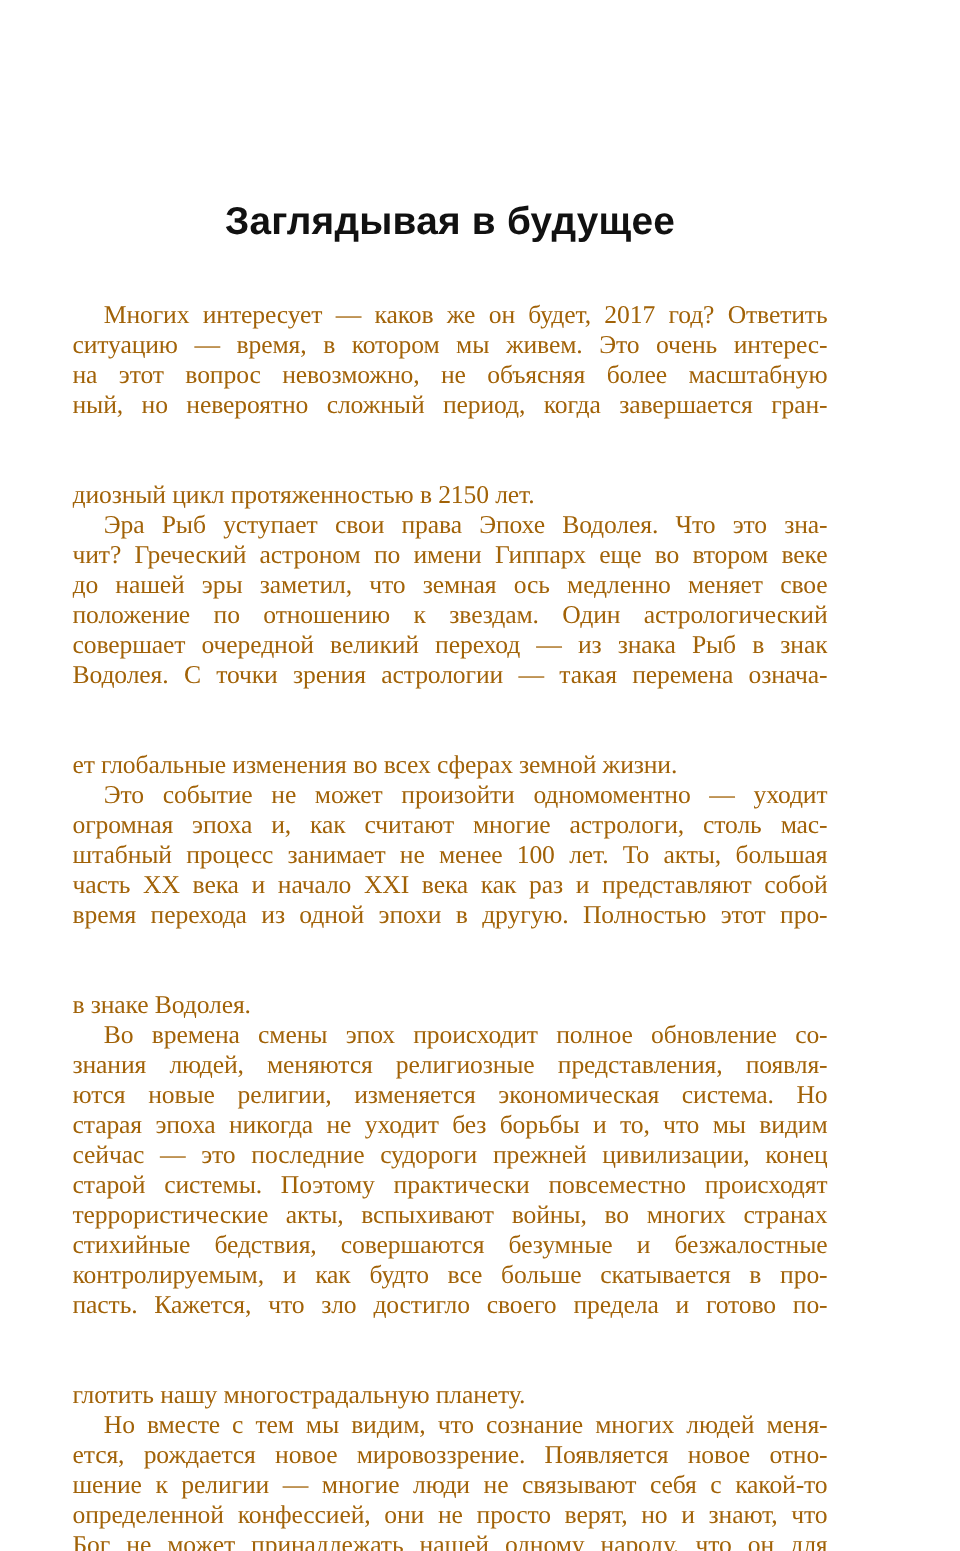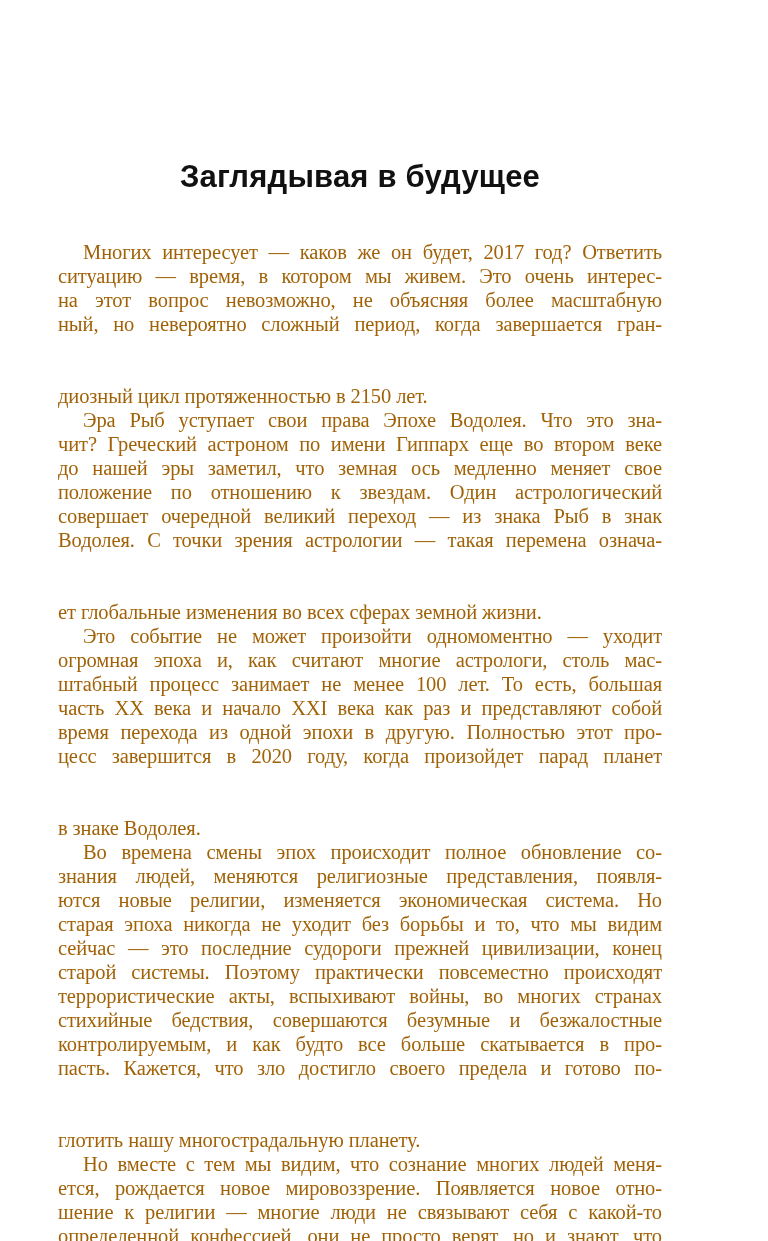--- a/index.html
+++ b/index.html
@@ -76,24 +76,23 @@
         <div class="line">чит? Греческий астроном по имени Гиппарх еще во втором веке</div>
         <div class="line">до нашей эры заметил, что земная ось медленно меняет свое</div>
         <div class="line">положение по отношению к звездам. Один астрологический</div>
         <div class="line">совершает очередной великий переход — из знака Рыб в знак</div>
         <div class="line">Водолея. С точки зрения астрологии — такая перемена означа-</div>
         <div class="line last">ет глобальные изменения во всех сферах земной жизни.</div>
       </div>
       <div class="paragraph">
         <div class="line first">Это событие не может произойти одномоментно — уходит</div>
         <div class="line">огромная эпоха и, как считают многие астрологи, столь мас-</div>
-        <div class="line">штабный процесс занимает не менее 100 лет. То есть, большая</div>
+        <div class="line">штабный процесс занимает не менее 100 лет. То акты, большая</div>
         <div class="line">часть XX века и начало XXI века как раз и представляют собой</div>
         <div class="line">время перехода из одной эпохи в другую. Полностью этот про-</div>
-        <div class="line">цесс завершится в 2020 году, когда произойдет парад планет</div>
         <div class="line last">в знаке Водолея.</div>
       </div>
       <div class="paragraph">
         <div class="line first">Во времена смены эпох происходит полное обновление со-</div>
         <div class="line">знания людей, меняются религиозные представления, появля-</div>
         <div class="line">ются новые религии, изменяется экономическая система. Но</div>
         <div class="line">старая эпоха никогда не уходит без борьбы и то, что мы видим</div>
         <div class="line">сейчас — это последние судороги прежней цивилизации, конец</div>
         <div class="line">старой системы. Поэтому практически повсеместно происходят</div>
         <div class="line">террористические акты, вспыхивают войны, во многих странах</div>

